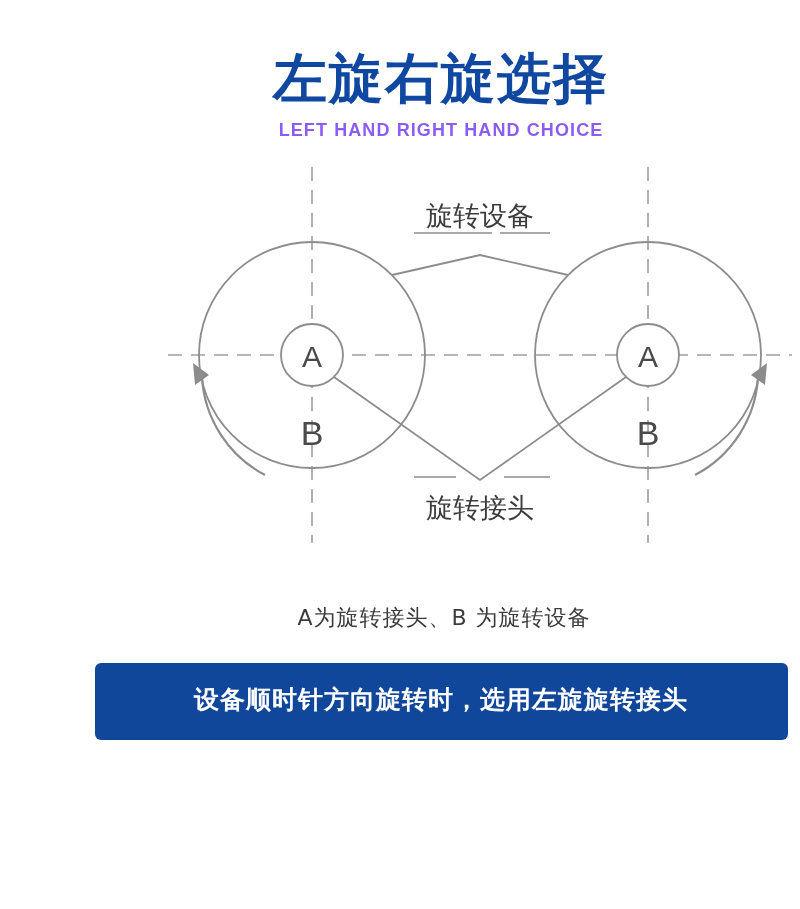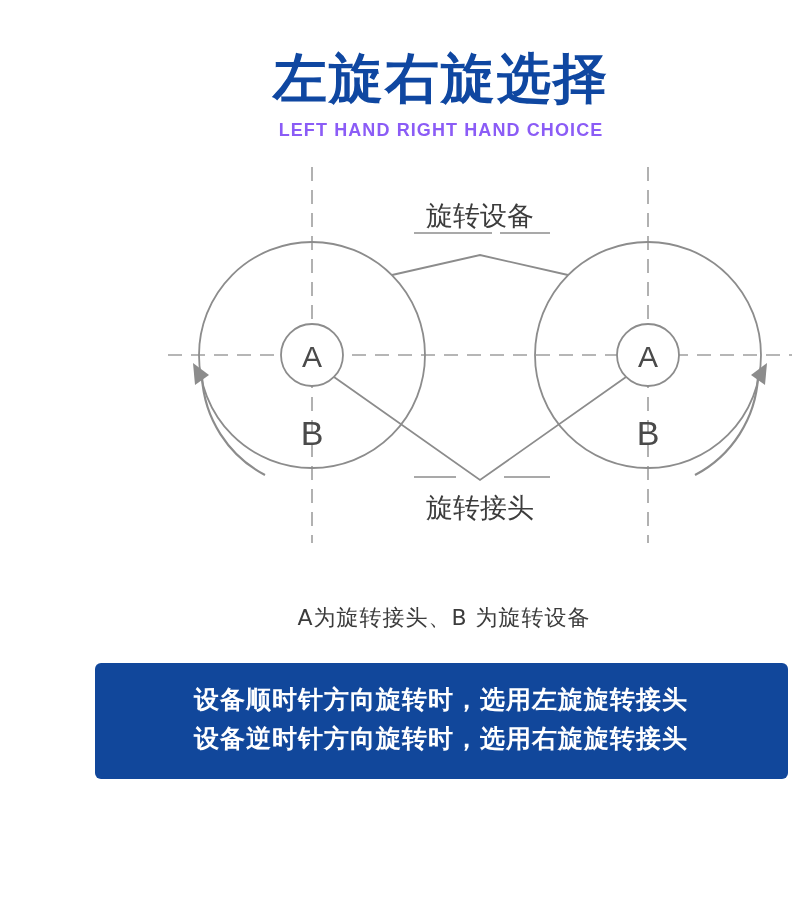--- a/index.html
+++ b/index.html
@@ -136,16 +136,15 @@
 
       <text x="232" y="290" text-anchor="middle" font-family="Liberation Sans, sans-serif" font-size="34" fill="#4a4a4a">B</text>
       <text x="568" y="290" text-anchor="middle" font-family="Liberation Sans, sans-serif" font-size="34" fill="#4a4a4a">B</text>
     </svg>
   </div>
 
   <div class="caption">A为旋转接头、B 为旋转设备</div>
 
   <div class="note-box">
     <div class="note-line">设备顺时针方向旋转时，选用左旋旋转接头</div>
-    <div class="note-line">设备逆时针方向旋转时，选用右旋旋转接头</div>
   </div>
 
 </div>
 
 </body></html>

